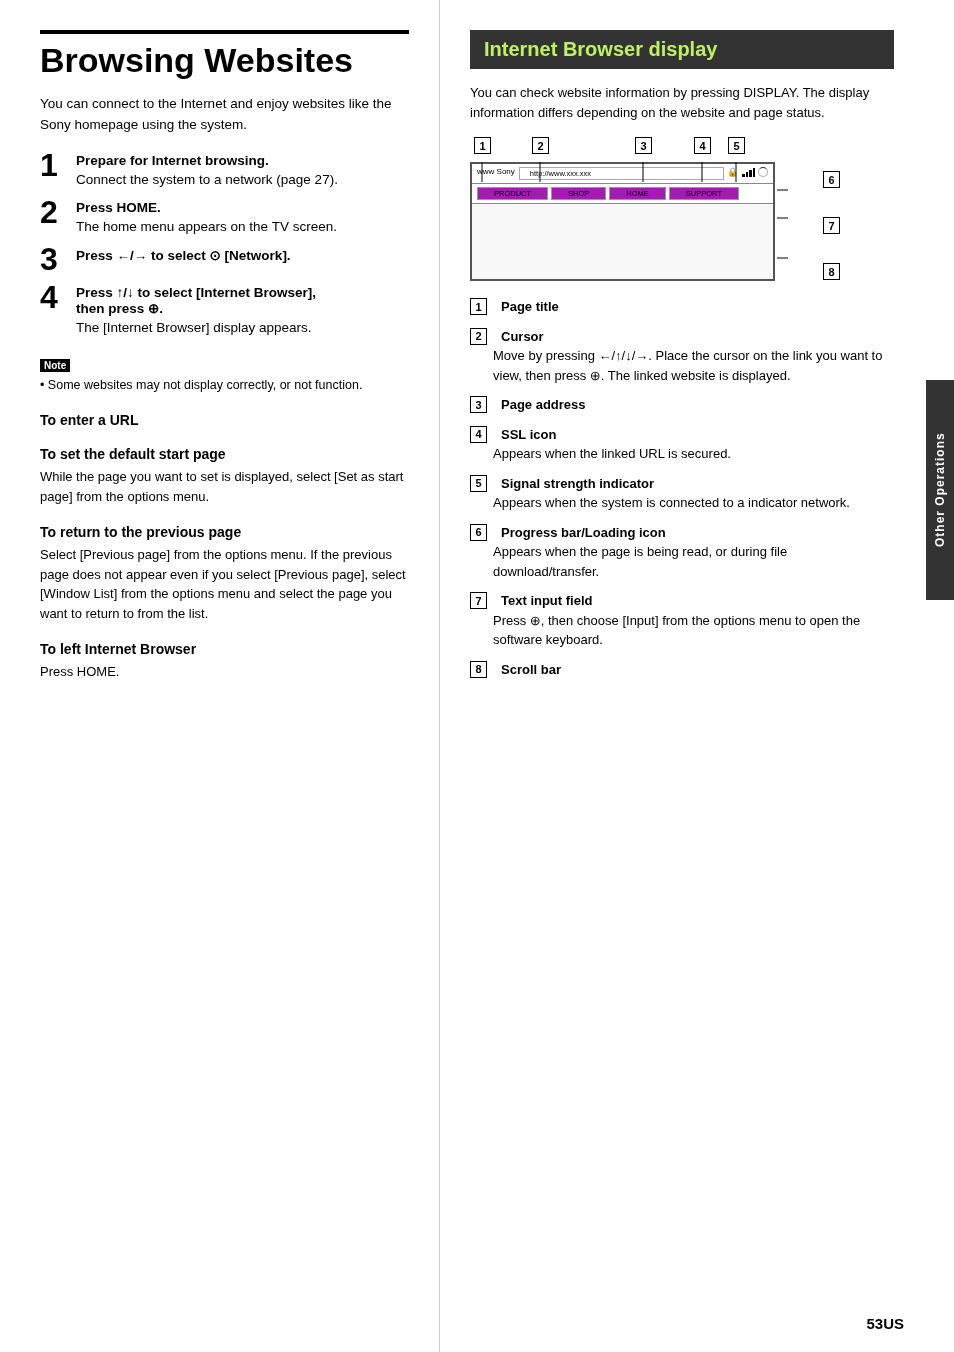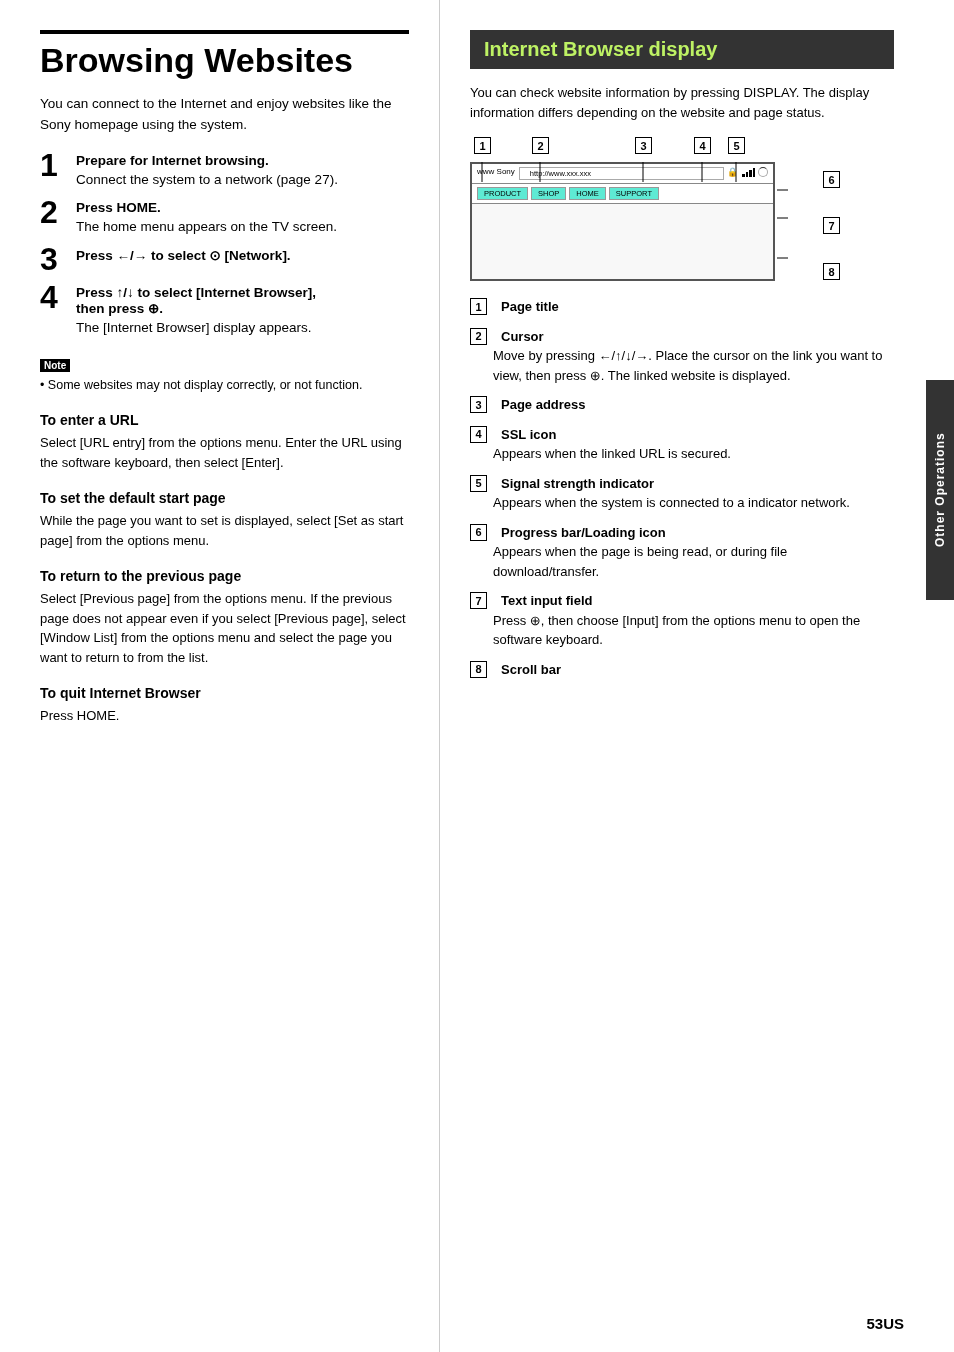--- a/index.html
+++ b/index.html
@@ -263,23 +263,23 @@
 
     .browser-nav-bar {
       display: flex;
       gap: 3px;
       padding: 3px 5px;
       border-bottom: 1px solid #888;
     }
 
     .nav-tab {
       border: 1px solid #999;
-      background: #5eead4;
+      background: #a21caf;
       font-size: 7.5px;
-      padding: 1px 6px;
+      padding: 1px 16px;
     }
 
     .browser-body {
       height: 75px;
       background: #f8f8f8;
     }
   </style>
 </head>
 <body>
 
@@ -320,35 +320,34 @@
       </div>
     </div>
 
     <div>
       <div class="note-box">Note</div>
       <p class="note-text">• <span>Some websites may not display correctly, or not function.</span></p>
     </div>
 
     <div class="sub-section">
       <div class="sub-title">To enter a URL</div>
-      <p class="sub-text">Select [URL entry] from the options menu. Enter the URL using the software keyboard, then select [Enter].</p>
     </div>
 
     <div class="sub-section">
       <div class="sub-title">To set the default start page</div>
       <p class="sub-text">While the page you want to set is displayed, select [Set as start page] from the options menu.</p>
     </div>
 
     <div class="sub-section">
       <div class="sub-title">To return to the previous page</div>
       <p class="sub-text">Select [Previous page] from the options menu. If the previous page does not appear even if you select [Previous page], select [Window List] from the options menu and select the page you want to return to from the list.</p>
     </div>
 
     <div class="sub-section">
-      <div class="sub-title">To quit Internet Browser</div>
+      <div class="sub-title">To left Internet Browser</div>
       <p class="sub-text">Press HOME.</p>
     </div>
   </div>
 
   <div class="right-col">
     <div class="section-header">Internet Browser display</div>
     <p class="right-intro">You can check website information by pressing DISPLAY. The display information differs depending on the website and page status.</p>
 
     <div class="diagram-wrapper">
 

